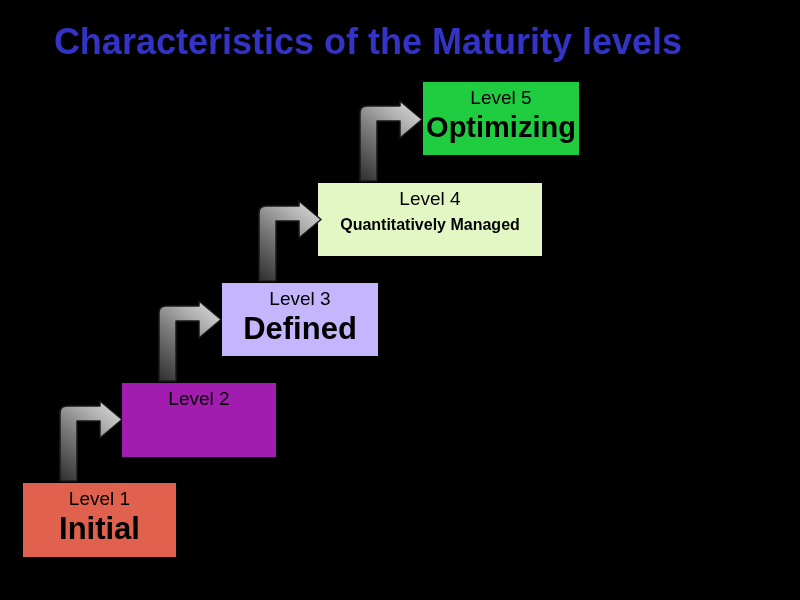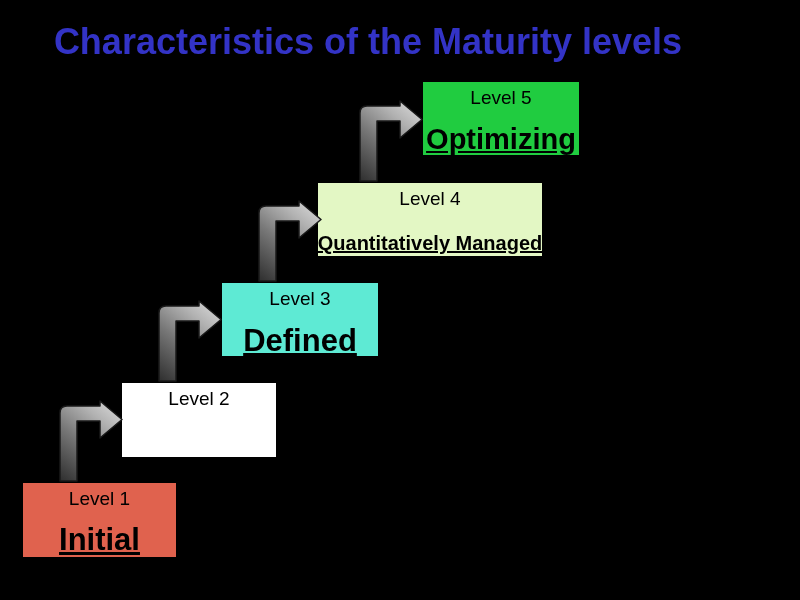--- a/index.html
+++ b/index.html
@@ -7,31 +7,31 @@
     width:800px;height:600px;overflow:hidden;
     font-family:"Liberation Sans", sans-serif;
   }
   .stage{position:relative;width:736px;height:600px;}
   .title{
     position:absolute;top:21px;left:0;width:100%;
     text-align:center;font-weight:bold;font-size:36px;
   }
   .box{
     position:absolute;border:2px solid #000;box-sizing:border-box;
-    display:flex;flex-direction:column;align-items:center;justify-content:space-between;
+    display:flex;flex-direction:column;align-items:center;justify-content:flex-start;
     padding-top:3px;color:#000;text-align:center;
   }
   .box .lvl{font-size:19px;line-height:26px;font-weight:normal;}
-  .box .name{font-weight:bold;font-size:31px;line-height:34px;white-space:nowrap;text-decoration:underline;}
+  .box .name{font-weight:bold;font-size:31px;line-height:34px;white-space:nowrap;}
   .b1{left:21px;top:481px;width:157px;height:78px;}
   .b2{left:120px;top:381px;width:158px;height:78px;}
   .b3{left:220px;top:281px;width:160px;height:77px;}
   .b4{left:316px;top:181px;width:228px;height:77px;}
   .b5{left:421px;top:80px;width:160px;height:77px;}
-  .b4 .name{font-size:20px;line-height:26px;}
+  .b4 .name{font-size:16px;line-height:26px;}
   .b5 .name{font-size:29px;line-height:32px;}
   .arrow{position:absolute;width:62px;height:83px;overflow:visible;}
   .a1{left:60px;top:398px;}
   .a2{left:159px;top:298px;}
   .a3{left:259px;top:198px;}
   .a4{left:360px;top:98px;}
   .defs-holder{position:absolute;width:0;height:0;}
 </style>
 </head>
 <body style="background: rgb(0, 0, 0);">
@@ -44,30 +44,30 @@
         <stop offset="0" stop-color="#2e2e2e"></stop>
         <stop offset="0.45" stop-color="#787878"></stop>
         <stop offset="0.75" stop-color="#b2b2b2"></stop>
         <stop offset="1" stop-color="#dadada"></stop>
       </linearGradient>
     </defs>
   </svg>
 
   <div class="title" style="color: rgb(51, 51, 198);">Characteristics of the Maturity levels</div>
 
-  <div class="box b1" style="background-color: rgb(224, 98, 78); gap: 8px;">
+  <div class="box b1" style="background-color: rgb(224, 98, 78);">
     <span class="lvl">Level 1</span>
     <span class="name">Initial</span>
   </div>
 
-  <div class="box b2" style="background-color: #ffffff; gap: 40px;">
+  <div class="box b2" style="background-color: #a21caf; gap: 40px;">
     <span class="lvl">Level 2</span>
   </div>
 
-  <div class="box b3" style="background-color: #5eead4; gap: 12px;">
+  <div class="box b3" style="background-color: #c4b5fd;">
     <span class="lvl">Level 3</span>
     <span class="name">Defined</span>
   </div>
 
   <div class="box b4" style="background-color: rgb(227, 247, 196);">
     <span class="lvl">Level 4</span>
     <span class="name">Quantitatively Managed</span>
   </div>
 
   <div class="box b5" style="background-color: rgb(32, 204, 64);">

